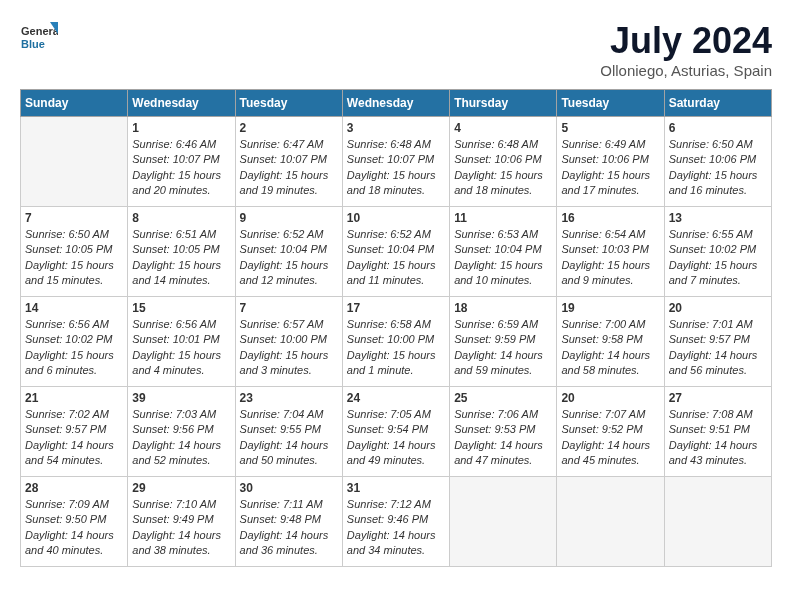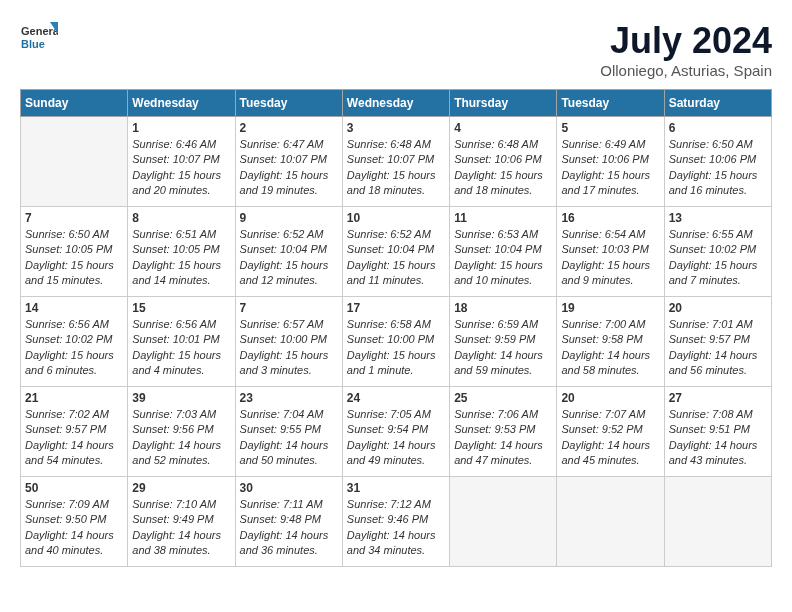--- a/index.html
+++ b/index.html
@@ -215,21 +215,21 @@
           <span class="day-number">20</span>
           <div class="day-detail">Sunrise: 7:07 AM<br>Sunset: 9:52 PM<br>Daylight: 14 hours and 45 minutes.</div>
         </td>
         <td>
           <span class="day-number">27</span>
           <div class="day-detail">Sunrise: 7:08 AM<br>Sunset: 9:51 PM<br>Daylight: 14 hours and 43 minutes.</div>
         </td>
       </tr>
       <tr>
         <td>
-          <span class="day-number">50</span>
+          <span class="day-number">28</span>
           <div class="day-detail">Sunrise: 7:09 AM<br>Sunset: 9:50 PM<br>Daylight: 14 hours and 40 minutes.</div>
         </td>
         <td>
           <span class="day-number">29</span>
           <div class="day-detail">Sunrise: 7:10 AM<br>Sunset: 9:49 PM<br>Daylight: 14 hours and 38 minutes.</div>
         </td>
         <td>
           <span class="day-number">30</span>
           <div class="day-detail">Sunrise: 7:11 AM<br>Sunset: 9:48 PM<br>Daylight: 14 hours and 36 minutes.</div>
         </td>

